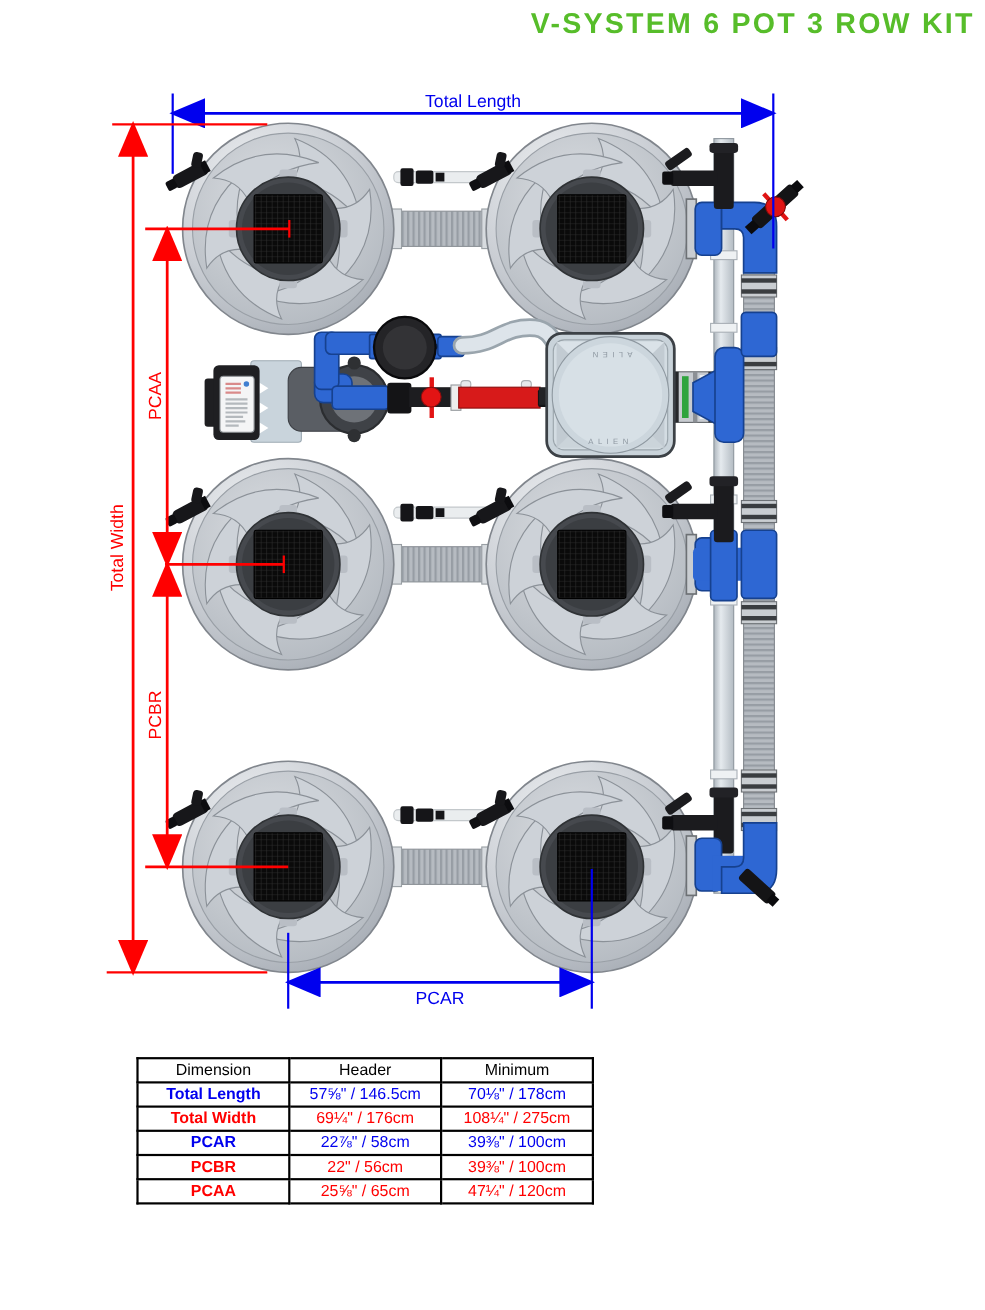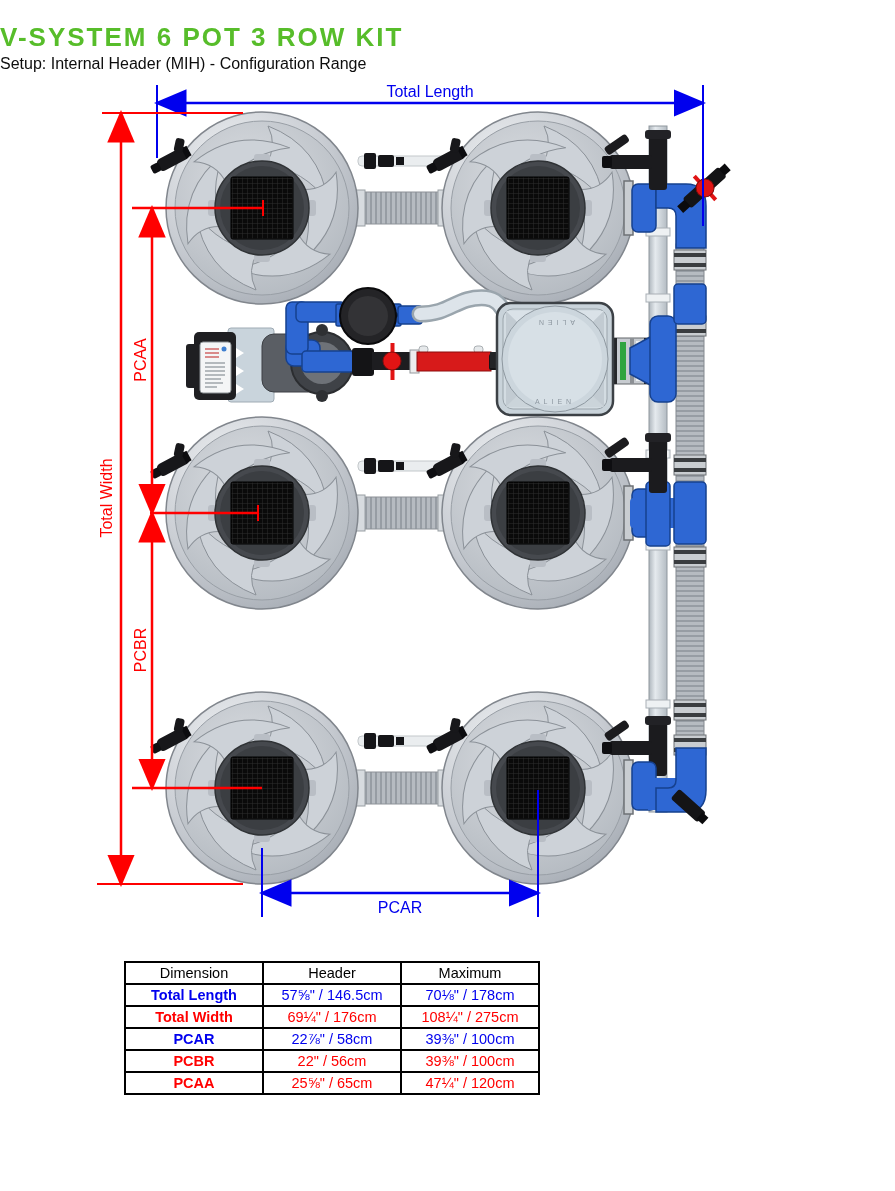--- a/index.html
+++ b/index.html
@@ -1,17 +1,17 @@
 <!DOCTYPE html>
 <html><head>
 <meta charset="utf-8">
 <style>
   html,body{margin:0;padding:0;background:#ffffff;}
   body{width:895px;height:1191px;position:relative;font-family:"Liberation Sans",sans-serif;overflow:hidden;}
-  .hdr{position:absolute;top:0;left:0;width:886px;text-align:left;margin-top:16px;}
+  .hdr{position:absolute;top:0;left:0;width:886px;text-align:right;}
   .title{margin-top:6px;font-size:26px;font-weight:bold;letter-spacing:2px;color:#57bd2a;}
   .subtitle{margin-top:2px;font-size:16px;color:#0d0d0d;}
   svg.diagram{position:absolute;left:0;top:0;}
   table.dims{position:absolute;left:124px;top:961px;border-collapse:collapse;table-layout:fixed;}
   table.dims td,table.dims th{border:2px solid #000;text-align:center;padding:1px 4px;height:18px;font-size:14.5px;white-space:nowrap;}
   table.dims th{font-weight:normal;color:#000;width:128px;}
   td.dimname{font-weight:bold;font-size:15px;}
 </style>
 </head>
 <body>
@@ -299,29 +299,28 @@
   <g>
     <line x1="262" y1="848" x2="262" y2="917" stroke="#0000ee" stroke-width="2"></line>
     <line x1="538" y1="790" x2="538" y2="917" stroke="#0000ee" stroke-width="2"></line>
     <line x1="264" y1="893" x2="536" y2="893" stroke="#0000ee" stroke-width="2.5" marker-start="url(#mB)" marker-end="url(#mB)"></line>
     <text x="400" y="913" text-anchor="middle" font-size="16" fill="#0000ee">PCAR</text>
   </g>
 </svg>
 
 <div class="hdr">
   <div class="title" style="color: rgb(87, 189, 42);">V-SYSTEM 6 POT 3 ROW KIT</div>
-  <div class="subtitle">Setup: Internal Header (MIH) - Configuration Range</div>
 </div>
 
 <table class="dims">
   <tbody>
       <tr>
     <th>Dimension</th>
     <th>Header</th>
-    <th>Maximum</th>
+    <th>Minimum</th>
   </tr>
   <tr>
     <td class="dimname" style="color: rgb(0, 0, 238);">Total Length</td>
     <td style="color: rgb(0, 0, 238);">57⅝" / 146.5cm</td>
     <td style="color: rgb(0, 0, 238);">70⅛" / 178cm</td>
   </tr>
   <tr>
     <td class="dimname" style="color: rgb(255, 0, 0);">Total Width</td>
     <td style="color: rgb(255, 0, 0);">69¼" / 176cm</td>
     <td style="color: rgb(255, 0, 0);">108¼" / 275cm</td>

